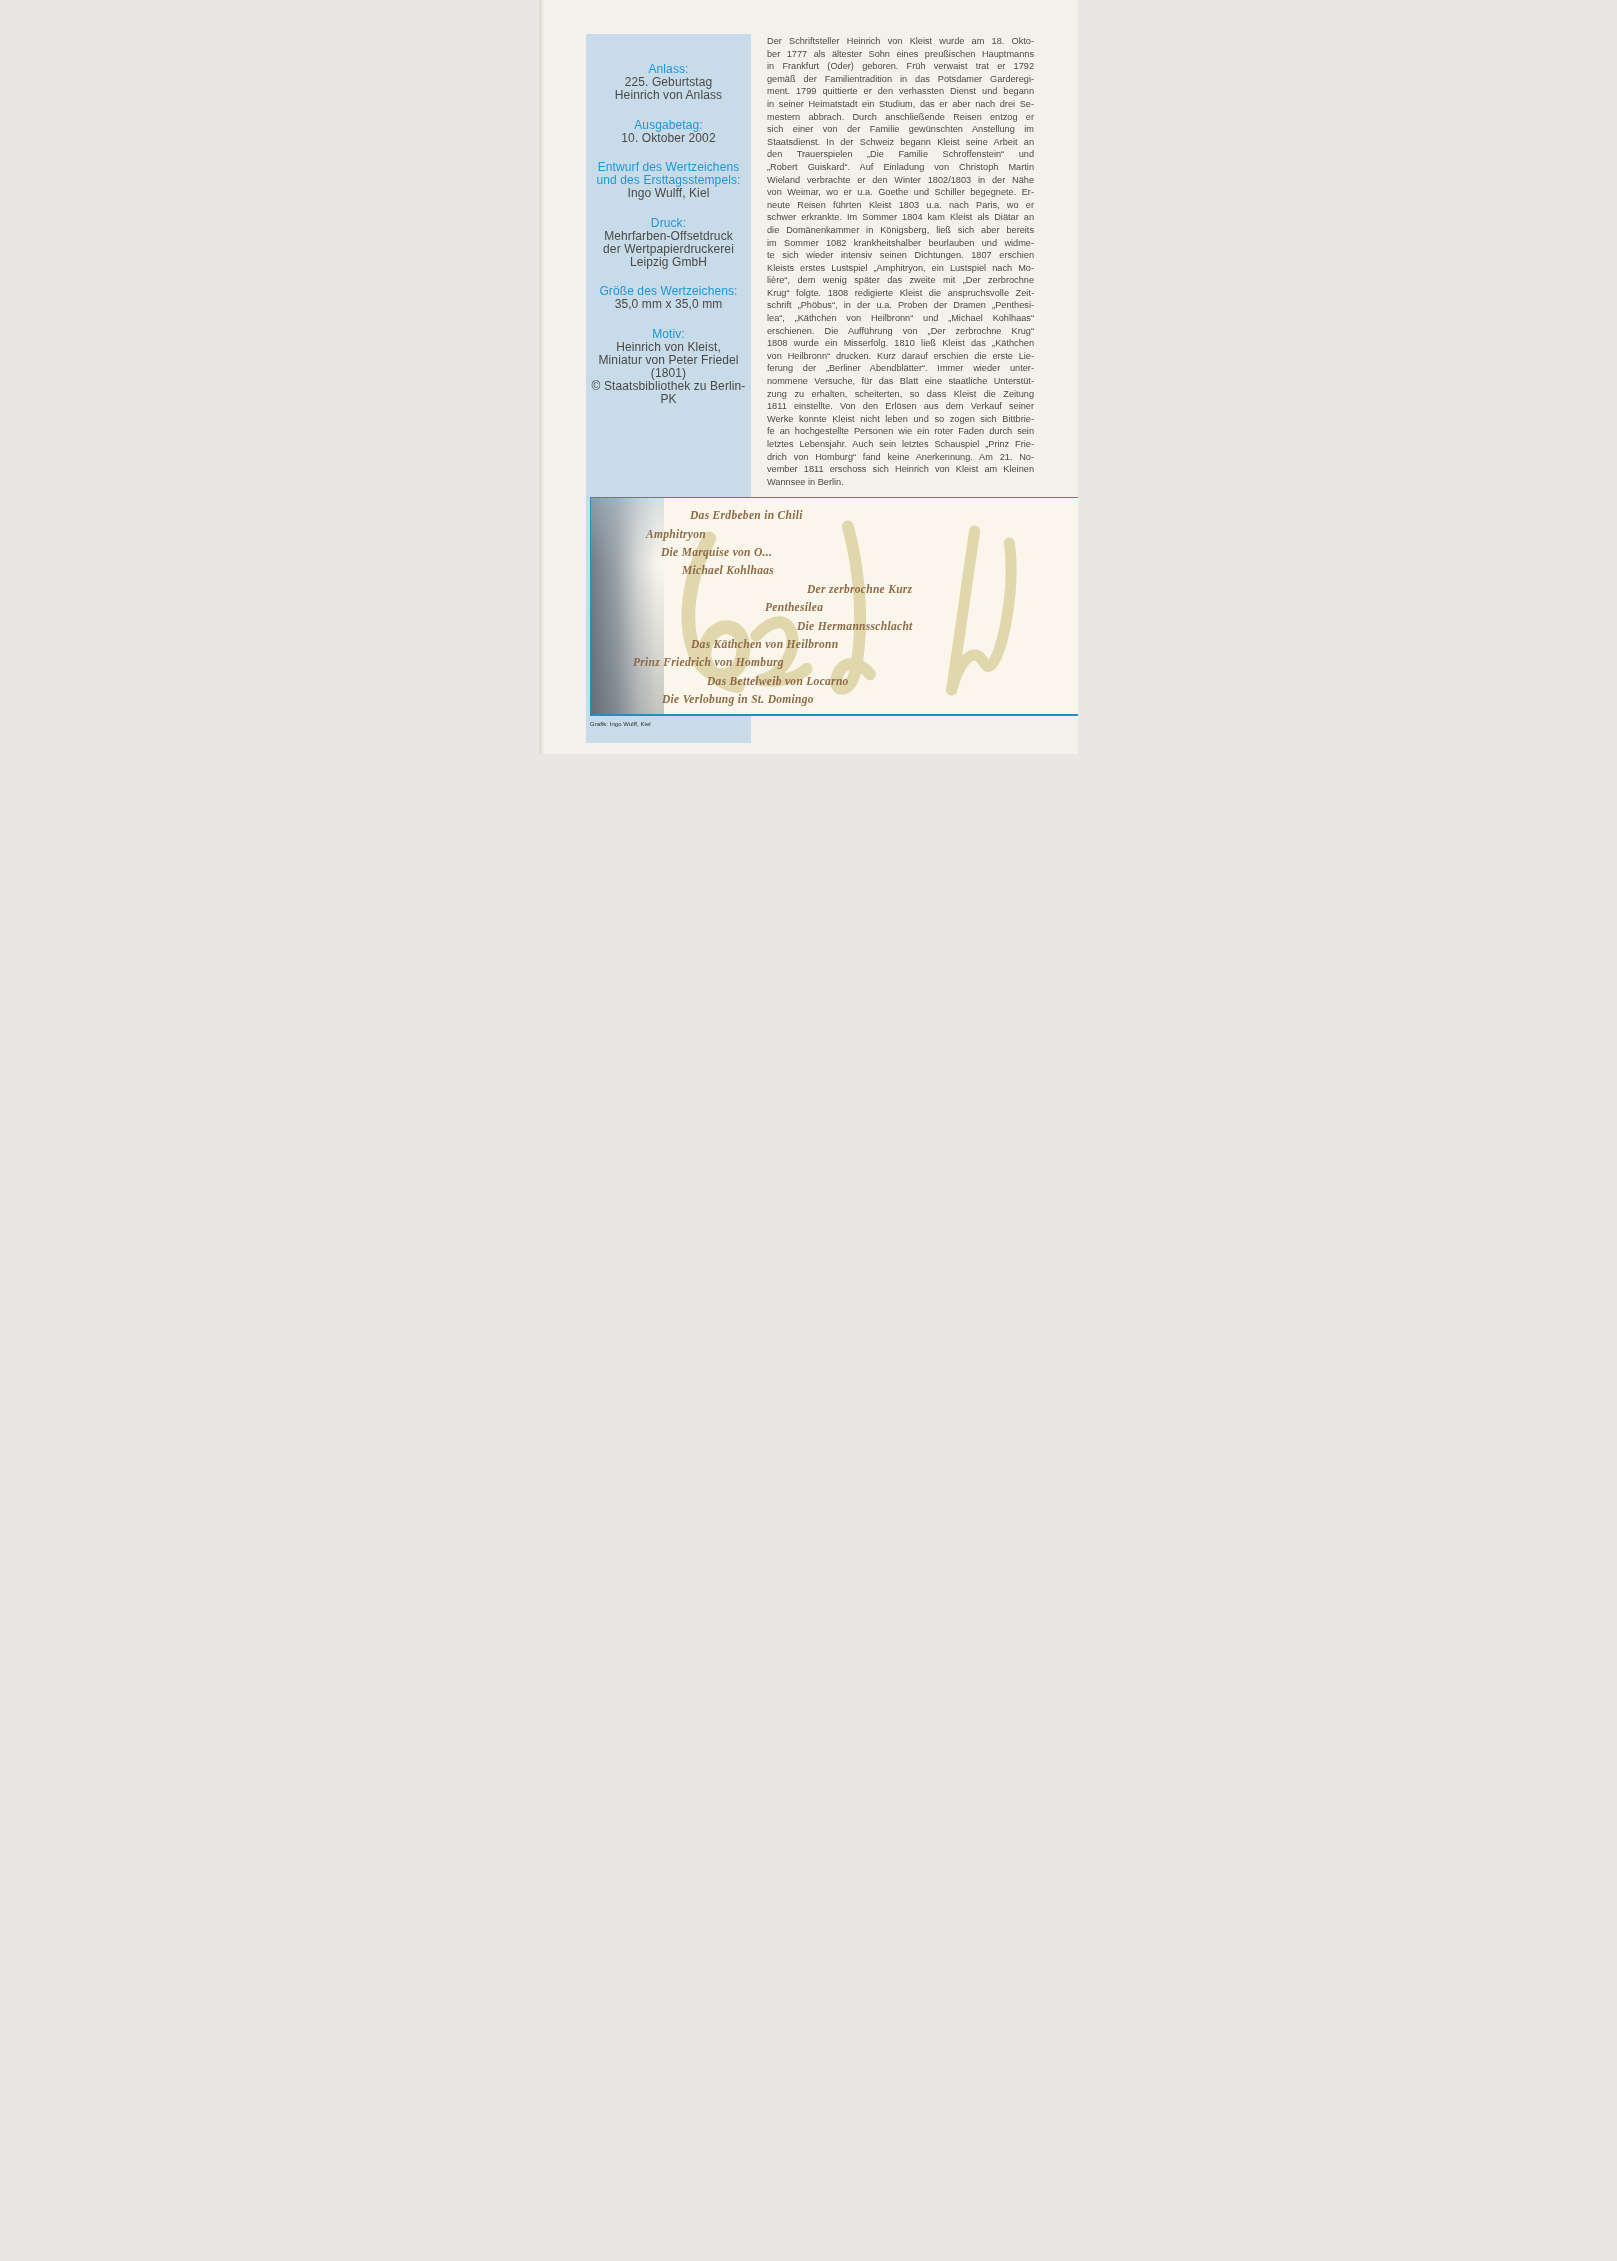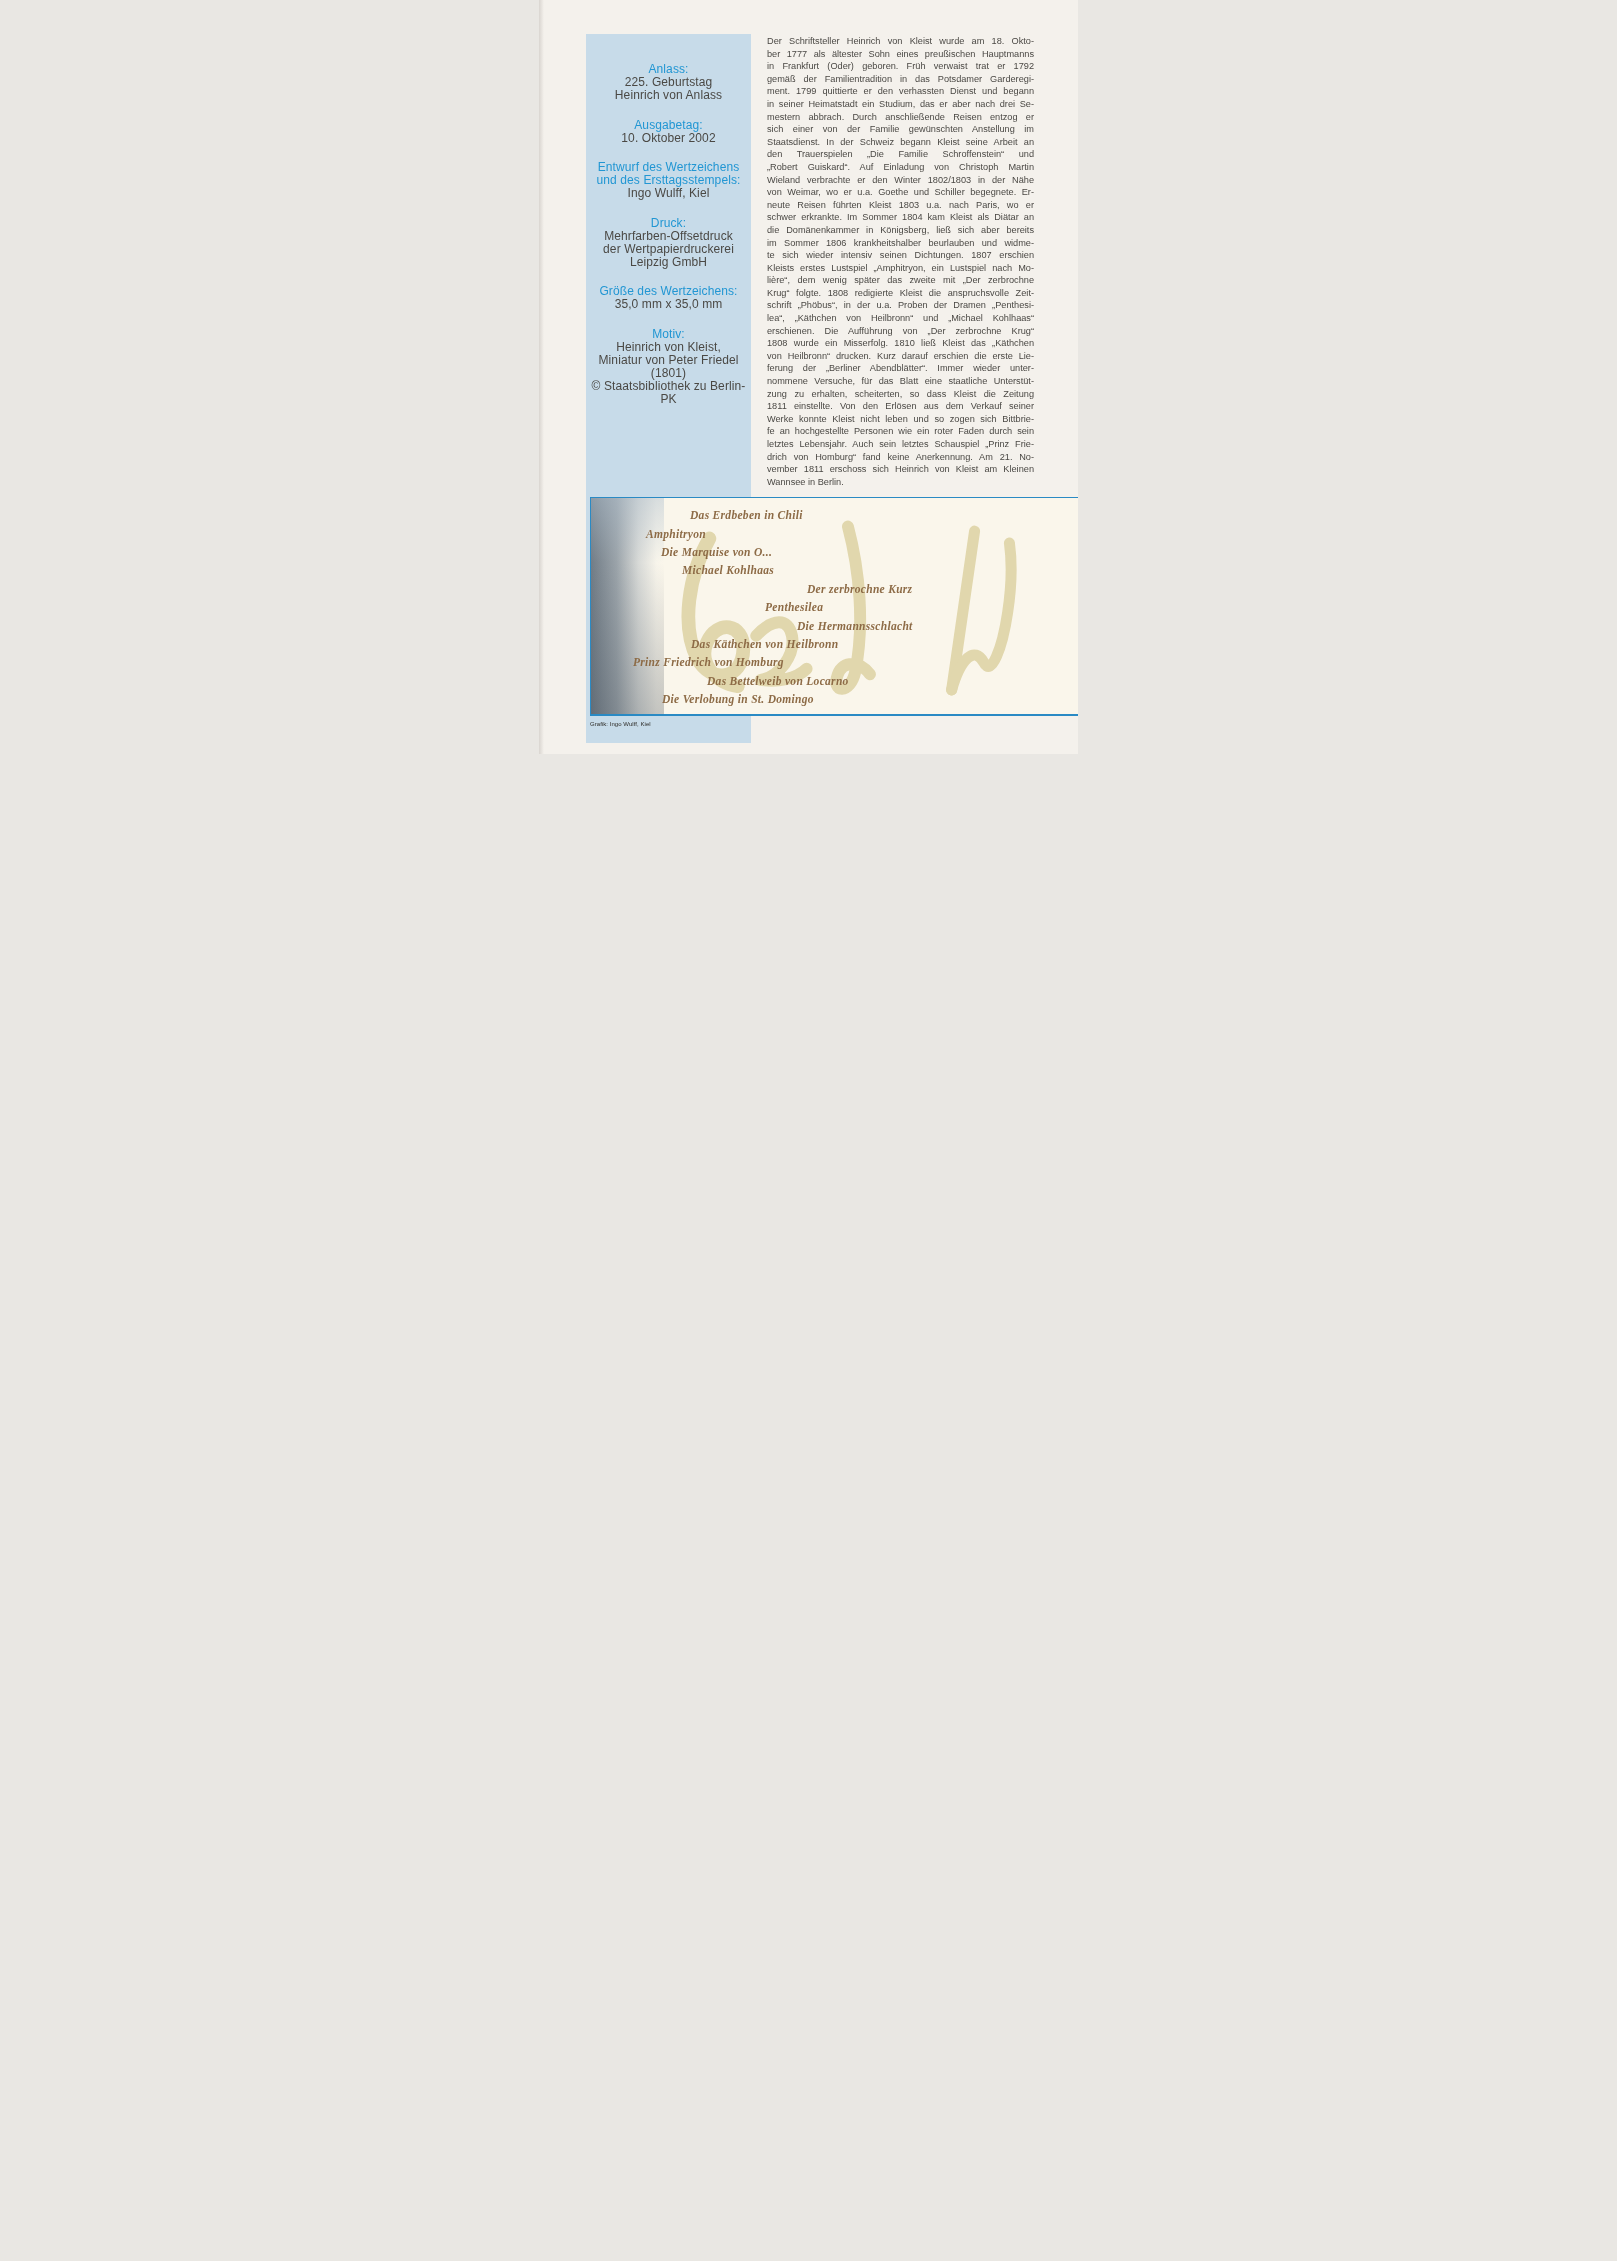--- a/index.html
+++ b/index.html
@@ -118,21 +118,21 @@
     <div class="jl">mestern abbrach. Durch anschließende Reisen entzog er</div>
     <div class="jl">sich einer von der Familie gewünschten Anstellung im</div>
     <div class="jl">Staatsdienst. In der Schweiz begann Kleist seine Arbeit an</div>
     <div class="jl">den Trauerspielen „Die Familie Schroffenstein“ und</div>
     <div class="jl">„Robert Guiskard“. Auf Einladung von Christoph Martin</div>
     <div class="jl">Wieland verbrachte er den Winter 1802/1803 in der Nähe</div>
     <div class="jl">von Weimar, wo er u.a. Goethe und Schiller begegnete. Er-</div>
     <div class="jl">neute Reisen führten Kleist 1803 u.a. nach Paris, wo er</div>
     <div class="jl">schwer erkrankte. Im Sommer 1804 kam Kleist als Diätar an</div>
     <div class="jl">die Domänenkammer in Königsberg, ließ sich aber bereits</div>
-    <div class="jl">im Sommer 1806 krankheitshalber beurlauben und widme-</div>
+    <div class="jl">im Sommer 1082 krankheitshalber beurlauben und widme-</div>
     <div class="jl">te sich wieder intensiv seinen Dichtungen. 1807 erschien</div>
     <div class="jl">Kleists erstes Lustspiel „Amphitryon, ein Lustspiel nach Mo-</div>
     <div class="jl">lière“, dem wenig später das zweite mit „Der zerbrochne</div>
     <div class="jl">Krug“ folgte. 1808 redigierte Kleist die anspruchsvolle Zeit-</div>
     <div class="jl">schrift „Phöbus“, in der u.a. Proben der Dramen „Penthesi-</div>
     <div class="jl">lea“, „Käthchen von Heilbronn“ und „Michael Kohlhaas“</div>
     <div class="jl">erschienen. Die Aufführung von „Der zerbrochne Krug“</div>
     <div class="jl">1808 wurde ein Misserfolg. 1810 ließ Kleist das „Käthchen</div>
     <div class="jl">von Heilbronn“ drucken. Kurz darauf erschien die erste Lie-</div>
     <div class="jl">ferung der „Berliner Abendblätter“. Immer wieder unter-</div>

